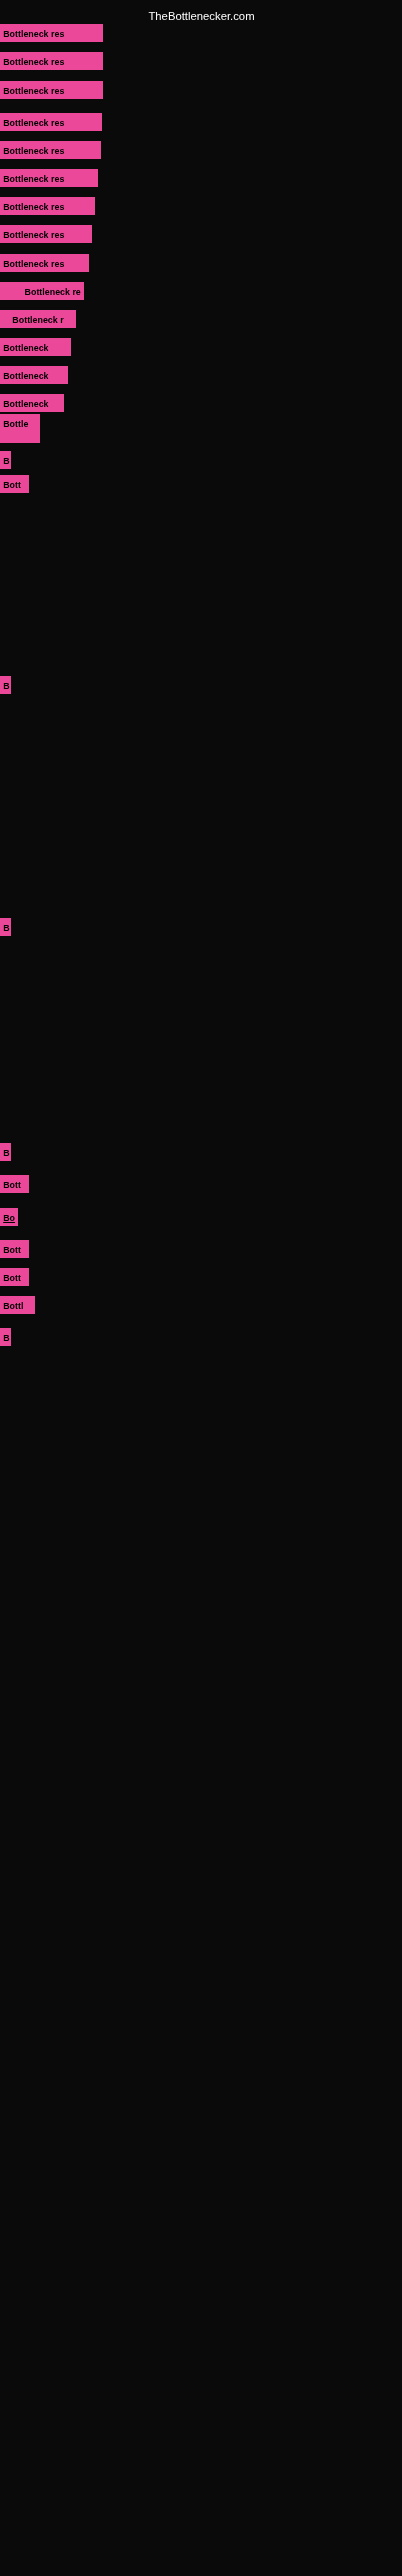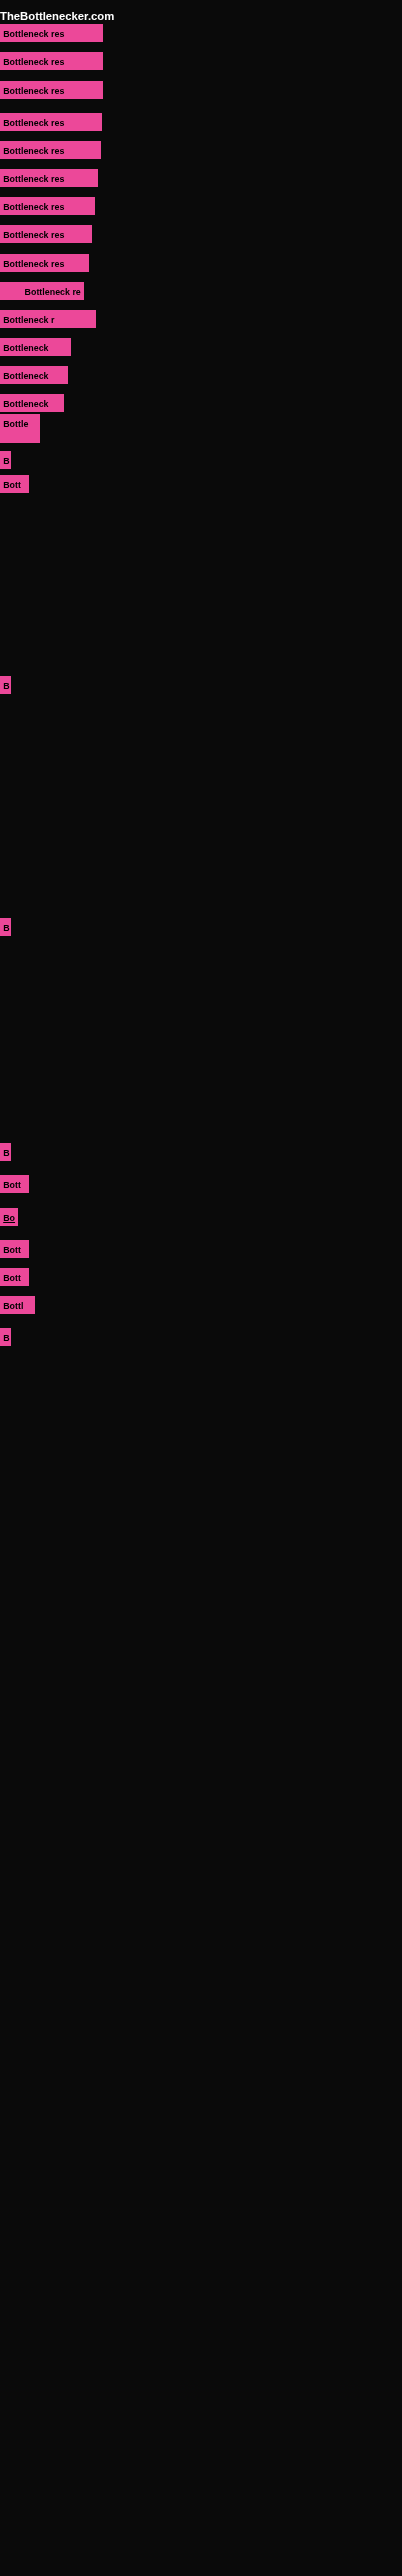--- a/index.html
+++ b/index.html
@@ -9,28 +9,27 @@
     }
     body {
       background-color: #0a0a0a;
       font-family: Arial, sans-serif;
       width: 403px;
       min-height: 2576px;
       position: relative;
       overflow-x: hidden;
     }
     .site-title {
-      text-align: left;
+      text-align: center;
       color: #ffffff;
       font-size: 11.3px;
       padding: 6.4px 0;
       position: absolute;
       top: 3.2px;
       width: 100%;
-      font-weight: bold;
     }
     .bottleneck-item {
       position: absolute;
       left: 0;
       background-color: #ec4899;
       color: #000000;
       font-size: 8.9px;
       font-weight: bold;
       padding: 1.6px 3.2px;
       white-space: nowrap;
@@ -48,21 +47,21 @@
     <div class="bottleneck-item" style="top: 24px; width: 103px; height: 17.7px; line-height: 17.7px;">Bottleneck res</div>
     <div class="bottleneck-item" style="top: 52px; width: 103px; height: 17.7px; line-height: 17.7px;">Bottleneck res</div>
     <div class="bottleneck-item" style="top: 81px; width: 103px; height: 17.7px; line-height: 17.7px;">Bottleneck res</div>
     <div class="bottleneck-item" style="top: 113px; width: 102px; height: 17.7px; line-height: 17.7px;">Bottleneck res</div>
     <div class="bottleneck-item" style="top: 141px; width: 101px; height: 17.7px; line-height: 17.7px;">Bottleneck res</div>
     <div class="bottleneck-item" style="top: 169px; width: 98px; height: 17.7px; line-height: 17.7px;">Bottleneck res</div>
     <div class="bottleneck-item" style="top: 197px; width: 95px; height: 17.7px; line-height: 17.7px;">Bottleneck res</div>
     <div class="bottleneck-item" style="top: 225px; width: 92px; height: 17.7px; line-height: 17.7px;">Bottleneck res</div>
     <div class="bottleneck-item" style="top: 254px; width: 89px; height: 17.7px; line-height: 17.7px;">Bottleneck res</div>
     <div class="bottleneck-item" style="top: 282px; width: 84px; height: 17.7px; line-height: 17.7px; text-align: right;">Bottleneck re</div>
-    <div class="bottleneck-item" style="top: 310px; width: 96px; height: 17.7px; line-height: 17.7px;">Bottleneck r</div>
+    <div class="bottleneck-item" style="top: 310px; width: 76px; height: 17.7px; line-height: 17.7px; text-align: center;">Bottleneck r</div>
     <div class="bottleneck-item" style="top: 338px; width: 71px; height: 17.7px; line-height: 17.7px;">Bottleneck</div>
     <div class="bottleneck-item" style="top: 366px; width: 68px; height: 17.7px; line-height: 17.7px;">Bottleneck</div>
     <div class="bottleneck-item" style="top: 394px; width: 64px; height: 17.7px; line-height: 17.7px;">Bottleneck</div>
     <div class="bottleneck-item" style="top: 414px; width: 40px; height: 29px; line-height: 17.7px;">Bottle</div>
     <div class="bottleneck-item" style="top: 451px; width: 11.3px; height: 17.7px; line-height: 17.7px;">B</div>
     <div class="bottleneck-item" style="top: 475px; width: 29px; height: 17.7px; line-height: 17.7px;">Bott</div>
     <div class="bottleneck-item" style="top: 676px; width: 11.3px; height: 17.7px; line-height: 17.7px;">B</div>
     <div class="bottleneck-item" style="top: 918px; width: 11.3px; height: 17.7px; line-height: 17.7px;">B</div>
     <div class="bottleneck-item" style="top: 1143px; width: 11.3px; height: 17.7px; line-height: 17.7px;">B</div>
     <div class="bottleneck-item" style="top: 1175px; width: 29px; height: 17.7px; line-height: 17.7px;">Bott</div>

